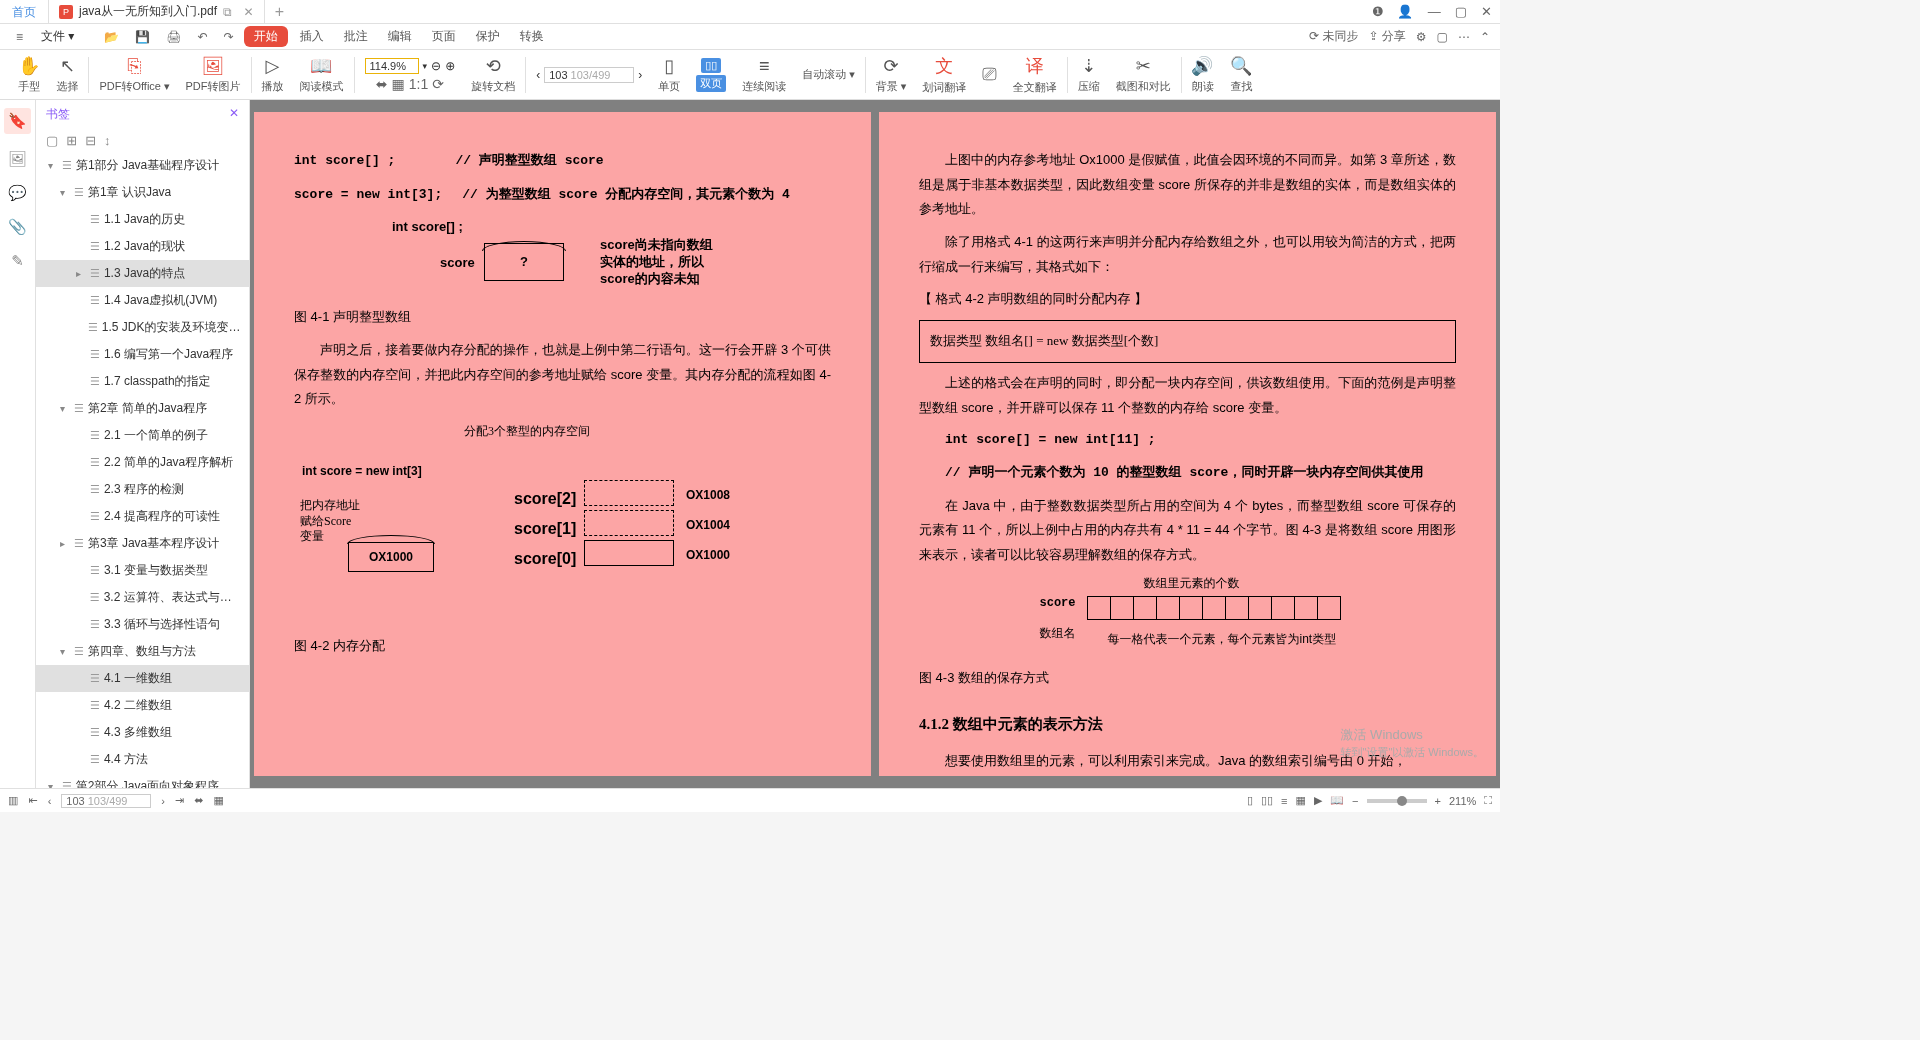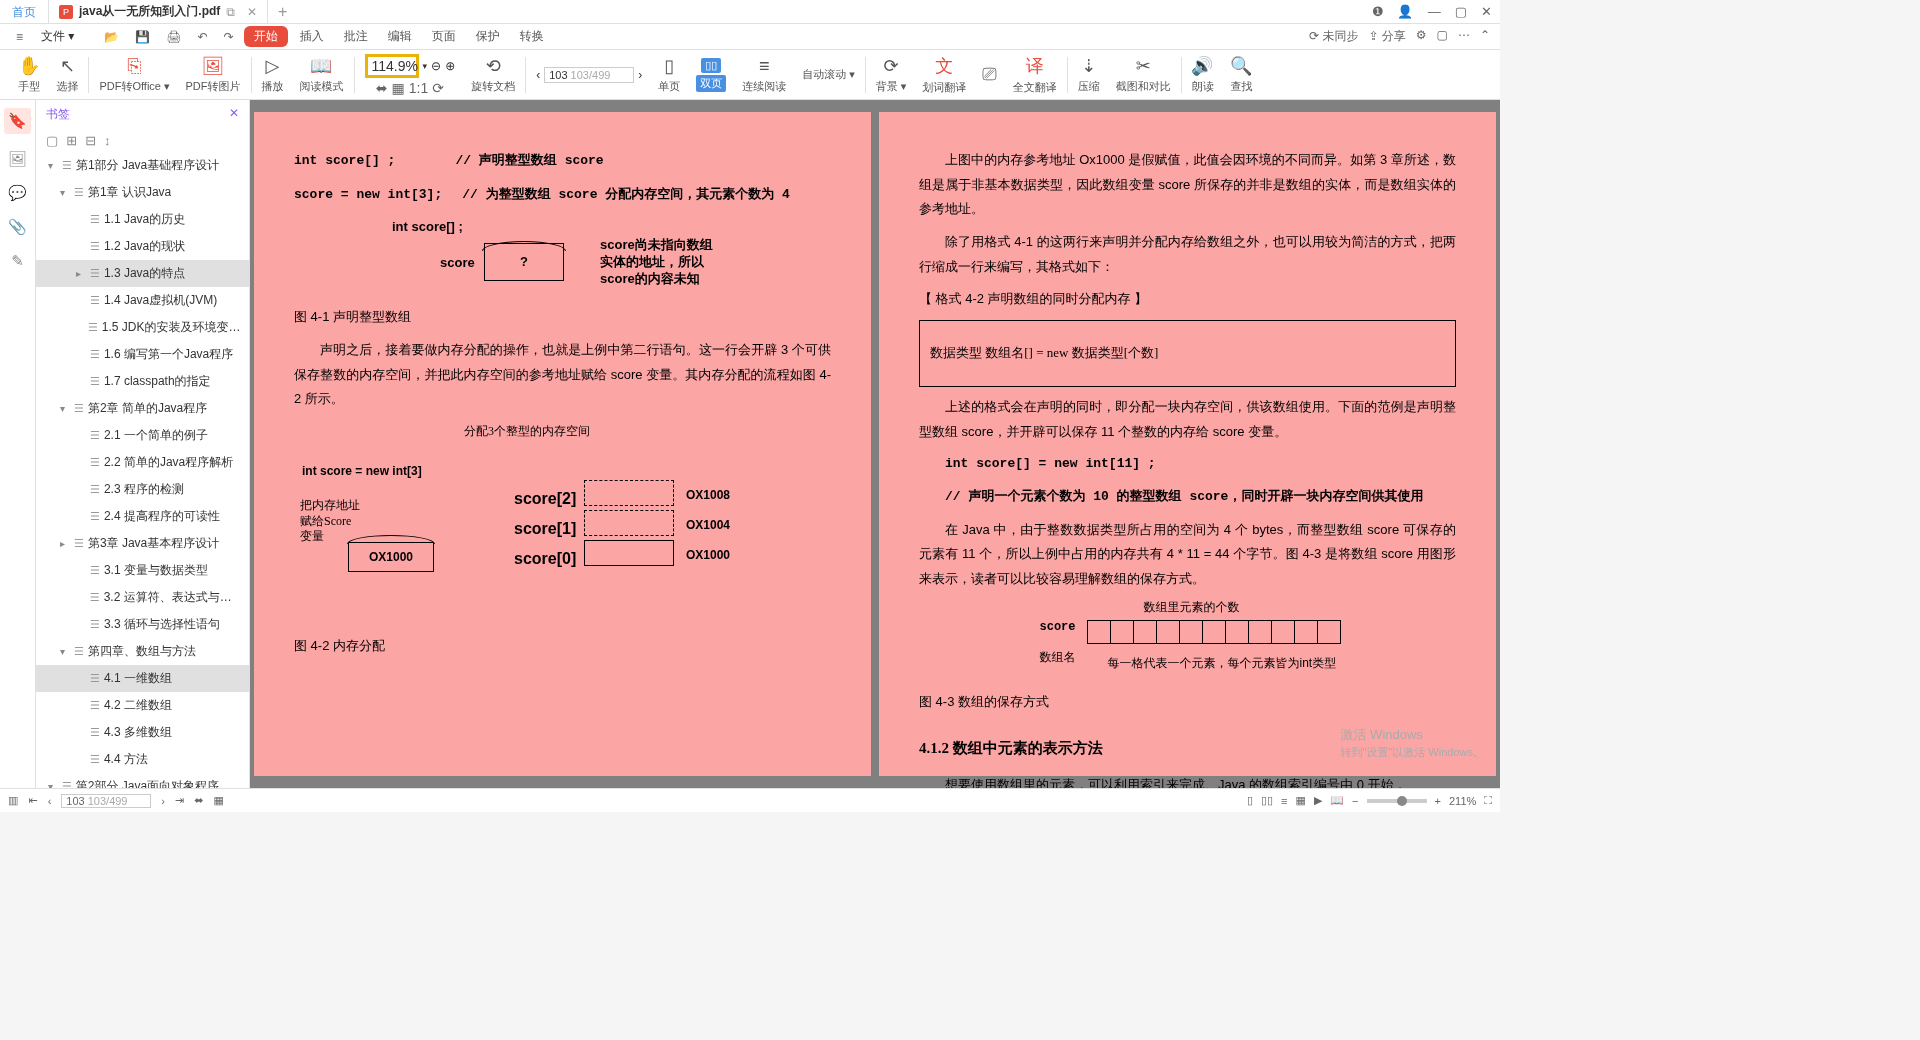--- a/index.html
+++ b/index.html
@@ -3,41 +3,41 @@
 <meta charset="utf-8">
 <style>
 * { margin:0; padding:0; box-sizing:border-box; font-family:"Microsoft YaHei",Arial,sans-serif; }
 body { background:#f5f5f5; font-size:12px; color:#333; overflow:hidden; width:1500px; height:812px; }
 
 
 .titlebar { height:24px; background:#fff; display:flex; align-items:center; border-bottom:1px solid #e0e0e0; }
 .tab-home { padding:0 12px; height:24px; line-height:24px; color:#4a90e2; border-right:1px solid #e0e0e0; }
 .tab-file { display:flex; align-items:center; padding:0 10px; height:24px; gap:6px; border-right:1px solid #e0e0e0; }
 .tab-file .pdf-ico { width:14px; height:14px; background:#e74c3c; color:#fff; font-size:9px; display:flex; align-items:center; justify-content:center; border-radius:2px; }
-.tab-file .name { font-size:12px; color:#333;font-weight:bold; }
+.tab-file .name { font-size:12px; color:#333; }
 .tab-close { color:#999; margin-left:6px; cursor:pointer; }
 .tab-add { padding:0 10px; color:#999; font-size:16px; }
 .titlebar-right { margin-left:auto; display:flex; gap:14px; padding-right:8px; align-items:center; }
 .titlebar-right span { color:#666; font-size:13px; }
 
 
 .menubar { height:26px; background:#fff; display:flex; align-items:center; padding:0 10px; gap:4px; border-bottom:1px solid #e0e0e0; }
 .menubar .icon-btn { padding:0 6px; color:#666; }
 .menubar .file-btn { padding:0 8px; }
 .menubar .start-btn { background:#e74c3c; color:#fff; padding:2px 10px; border-radius:6px; }
 .menubar .menu-item { padding:0 8px; color:#555; }
-.menubar-right { margin-left:auto; display:flex; gap:10px; align-items:flex-start; color:#666; }
+.menubar-right { margin-left:auto; display:flex; gap:10px; align-items:center; color:#666; }
 
 
 .toolbar { height:50px; background:#fff; display:flex; align-items:center; padding:0 10px; gap:0; border-bottom:1px solid #ddd; }
 .tool-group { display:flex; flex-direction:column; align-items:center; padding:0 8px; gap:2px; height:44px; justify-content:center; }
 .tool-ico { font-size:18px; color:#555; }
 .tool-label { font-size:11px; color:#555; white-space:nowrap; }
 .tool-sep { width:1px; height:36px; background:#e0e0e0; margin:0 2px; }
-.zoom-box { border:3px solid #eab308; padding:1px 4px; font-size:14px; width:54px; }
+.zoom-box { border:1px solid #eab308; padding:1px 4px; font-size:11px; width:54px; }
 .page-box { border:1px solid #ccc; padding:1px 4px; font-size:11px; width:90px; }
 .small-icons { display:flex; gap:4px; font-size:14px; color:#666; }
 .blue-btn { background:#4a90e2; color:#fff; padding:1px 4px; border-radius:2px; font-size:11px; }
 
 
 .main { display:flex; height:calc(100% - 124px); }
 .leftbar { width:36px; background:#fff; border-right:1px solid #e0e0e0; display:flex; flex-direction:column; align-items:center; padding-top:8px; gap:16px; }
 .leftbar span { color:#888; font-size:15px; }
 .leftbar .active { color:#e74c3c; background:#ffe4e0; padding:4px; border-radius:3px; }
 
@@ -85,21 +85,21 @@
 .fig42 .addr { position:absolute; left:392px; font-size:12px; }
 
 
 .fig43 { width:320px; height:80px; margin:8px auto 4px auto; position:relative; font-family:"Microsoft YaHei"; font-size:12px; }
 .fig43 .toplabel { position:absolute; top:-4px; left:116px; }
 .fig43 .arr { position:absolute; top:20px; left:60px; display:flex; }
 .fig43 .cell { width:24px; height:24px; border:1px solid #000; margin-left:-1px; }
 .fig43 .scorelbl { position:absolute; top:16px; left:12px; font-family:"Courier New"; font-weight:bold; }
 .fig43 .namelbl { position:absolute; top:46px; left:12px; }
 .fig43 .botlabel { position:absolute; top:52px; left:80px; }
-.formula-box { border:1px solid #000; padding:20px 10px; margin:8px 0; font-family:"SimSun"; }
+.formula-box { border:1px solid #000; padding:8px 10px; margin:8px 0; font-family:"SimSun"; }
 .h3 { font-weight:bold; font-size:15px; margin:20px 0 10px 0; font-family:"SimHei","Microsoft YaHei"; }
 
 
 .float-btn { position:absolute; right:12px; top:16px; width:28px; height:28px; background:#4a90e2; border-radius:50%; color:#fff; display:flex; align-items:center; justify-content:center; font-size:14px; }
 
 
 .statusbar { height:24px; background:#fff; border-top:1px solid #e0e0e0; display:flex; align-items:center; padding:0 8px; gap:10px; font-size:11px; color:#666; }
 .statusbar .page-input { border:1px solid #ccc; padding:0 4px; width:90px; }
 .statusbar-right { margin-left:auto; display:flex; gap:8px; align-items:center; }
 

